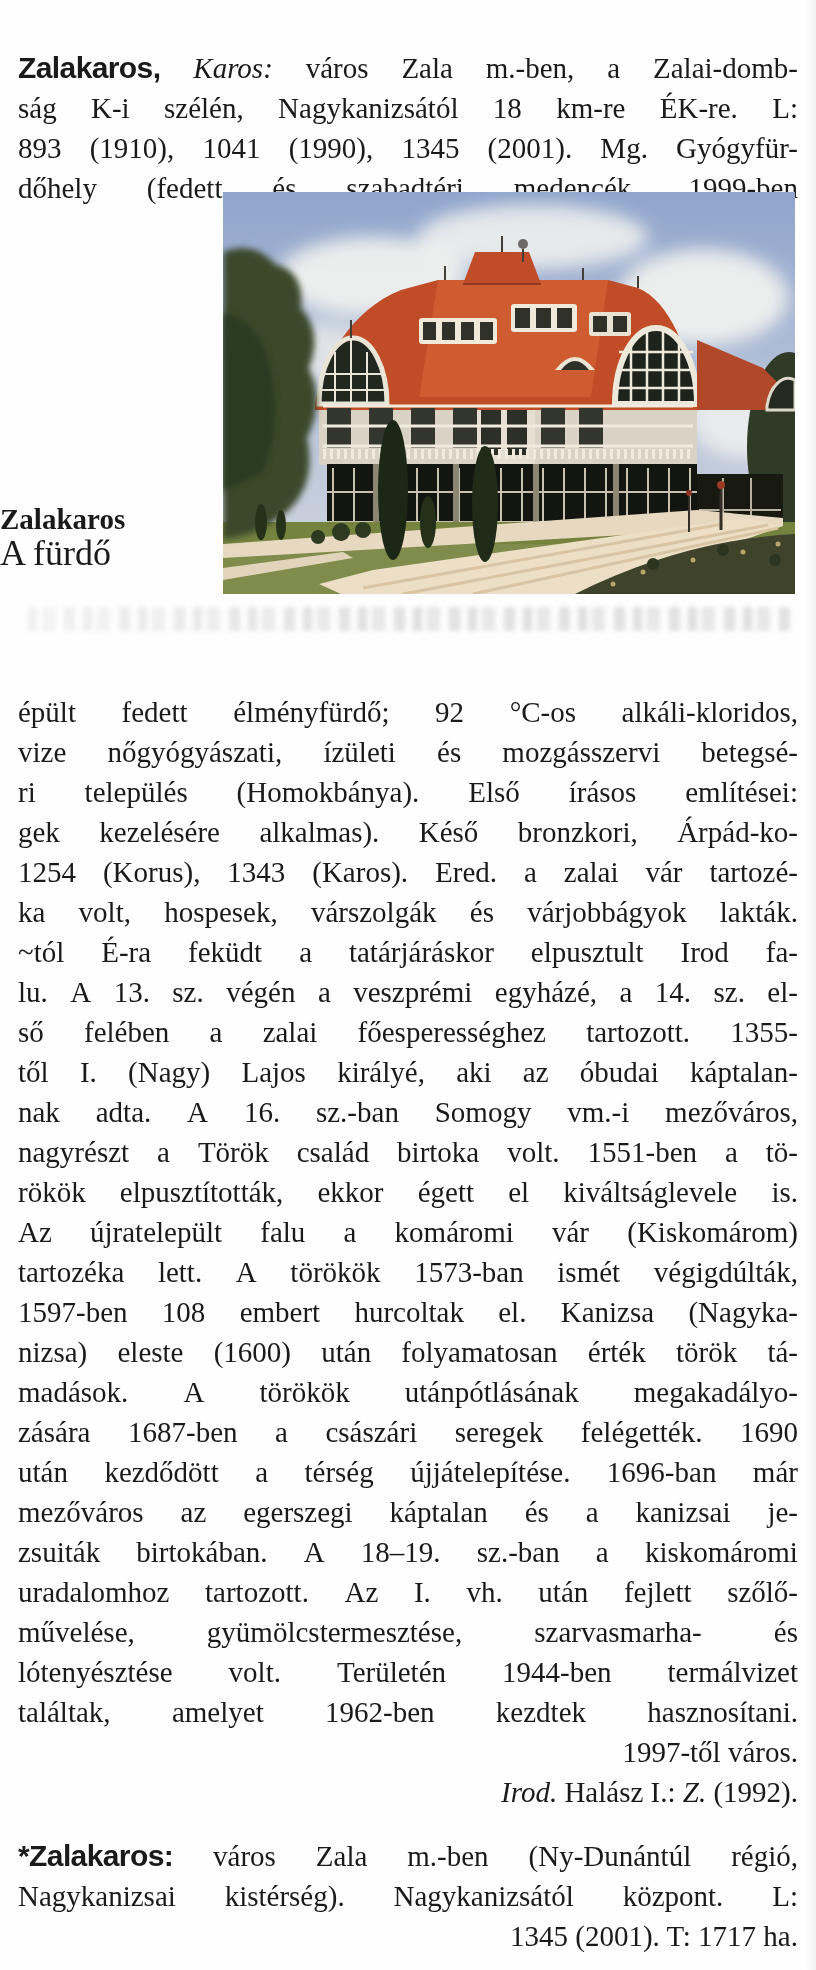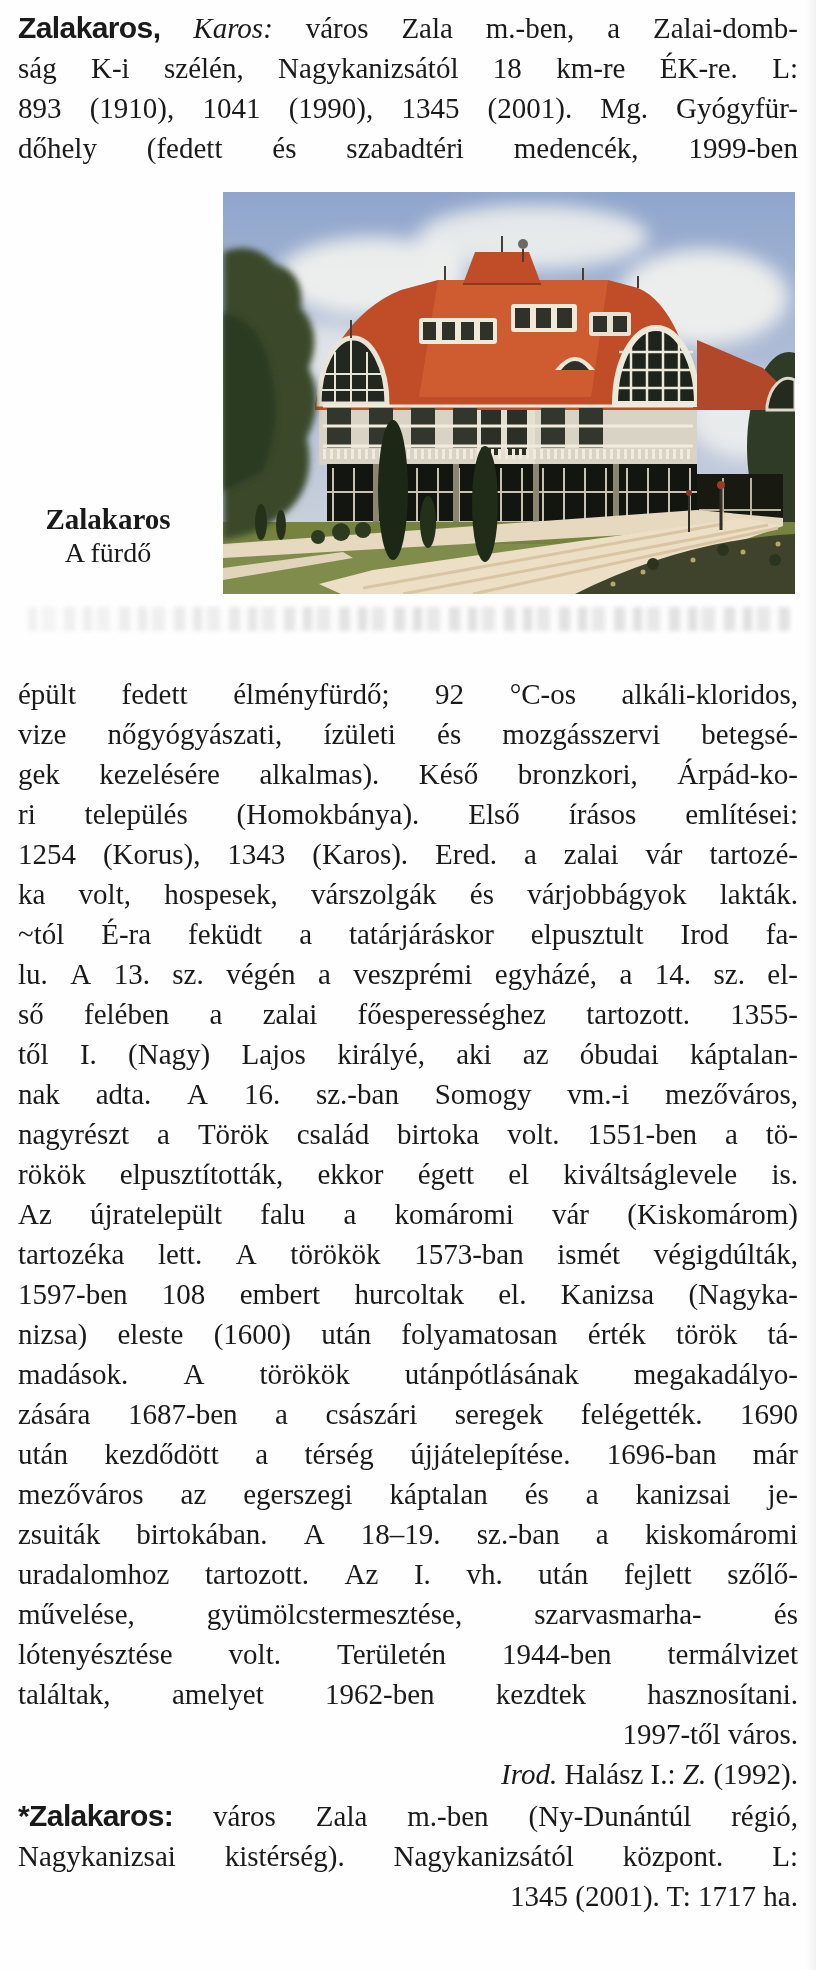--- a/index.html
+++ b/index.html
@@ -3,44 +3,44 @@
 <meta charset="utf-8">
 <style>
   html,body{margin:0;padding:0;background:#e8e8e8;}
   .page{
     position:relative;width:816px;height:1970px;margin:0 auto;
     background:#fefefe;overflow:hidden;
     font-family:"Liberation Serif","DejaVu Serif",serif;
     color:#1a1a1a;
   }
   
-  .para{position:absolute;left:18px;width:780px;font-size:29px;}
+  .para{position:absolute;left:18px;width:780px;font-size:29px;margin-top:40px;}
   #block-entry-intro{top:8px;}
-  #block-entry-body{top:674px;}
+  #block-entry-body{top:652px;}
   #block-entry-2{top:1796px;}
   .tline{display:flex;justify-content:space-between;height:40px;overflow:visible;}
   .tline span{white-space:pre;line-height:40px;}
   .tline.tend{display:block;text-align:right;line-height:40px;}
   .rg{font-style:normal;}
   .it{font-style:italic;}
   .hw{
     font-family:"Liberation Sans","DejaVu Sans",sans-serif;
     font-weight:700;font-size:30px;letter-spacing:-0.6px;
   }
   
   .photo{
     position:absolute;left:223px;top:192px;width:572px;height:402px;
     overflow:hidden;box-shadow:inset 0 0 0 1px rgba(0,0,0,.10);
     background:#b8c3d6;
   }
   .photo svg{display:block;width:100%;height:100%;}
   
-  .caption{position:absolute;left:0;top:502px;width:216px;text-align:center;}
+  .caption{position:absolute;left:0;top:502px;width:216px;text-align:left;}
   .cap-title{font-weight:700;font-size:29px;line-height:34px;}
-  .cap-line{font-size:28px;line-height:34px;}
+  .cap-line{font-size:36px;line-height:34px;}
   
   .ghost{
     position:absolute;left:28px;top:607px;width:762px;height:24px;
     background:
       linear-gradient(90deg,rgba(255,255,255,.55),rgba(255,255,255,0) 45%),
       repeating-linear-gradient(90deg,
         rgba(125,125,130,.40) 0 9px,  rgba(195,195,200,.10) 9px 14px,
         rgba(135,135,140,.32) 14px 27px, rgba(205,205,210,.06) 27px 36px,
         rgba(120,120,126,.36) 36px 47px, rgba(200,200,206,.08) 47px 55px);
     filter:blur(2.3px);opacity:.58;border-radius:4px;
@@ -253,34 +253,34 @@
       </div>
       <div class="tline">
         <span class="rg">vize</span>
         <span class="rg">nőgyógyászati,</span>
         <span class="rg">ízületi</span>
         <span class="rg">és</span>
         <span class="rg">mozgásszervi</span>
         <span class="rg">betegsé-</span>
       </div>
       <div class="tline">
+        <span class="rg">ri</span>
+        <span class="rg">település</span>
+        <span class="rg">(Homokbánya).</span>
+        <span class="rg">Első</span>
+        <span class="rg">írásos</span>
+        <span class="rg">említései:</span>
+      </div>
+      <div class="tline">
         <span class="rg">gek</span>
         <span class="rg">kezelésére</span>
         <span class="rg">alkalmas).</span>
         <span class="rg">Késő</span>
         <span class="rg">bronzkori,</span>
         <span class="rg">Árpád-ko-</span>
-      </div>
-      <div class="tline">
-        <span class="rg">ri</span>
-        <span class="rg">település</span>
-        <span class="rg">(Homokbánya).</span>
-        <span class="rg">Első</span>
-        <span class="rg">írásos</span>
-        <span class="rg">említései:</span>
       </div>
       <div class="tline">
         <span class="rg">1254</span>
         <span class="rg">(Korus),</span>
         <span class="rg">1343</span>
         <span class="rg">(Karos).</span>
         <span class="rg">Ered.</span>
         <span class="rg">a</span>
         <span class="rg">zalai</span>
         <span class="rg">vár</span>

